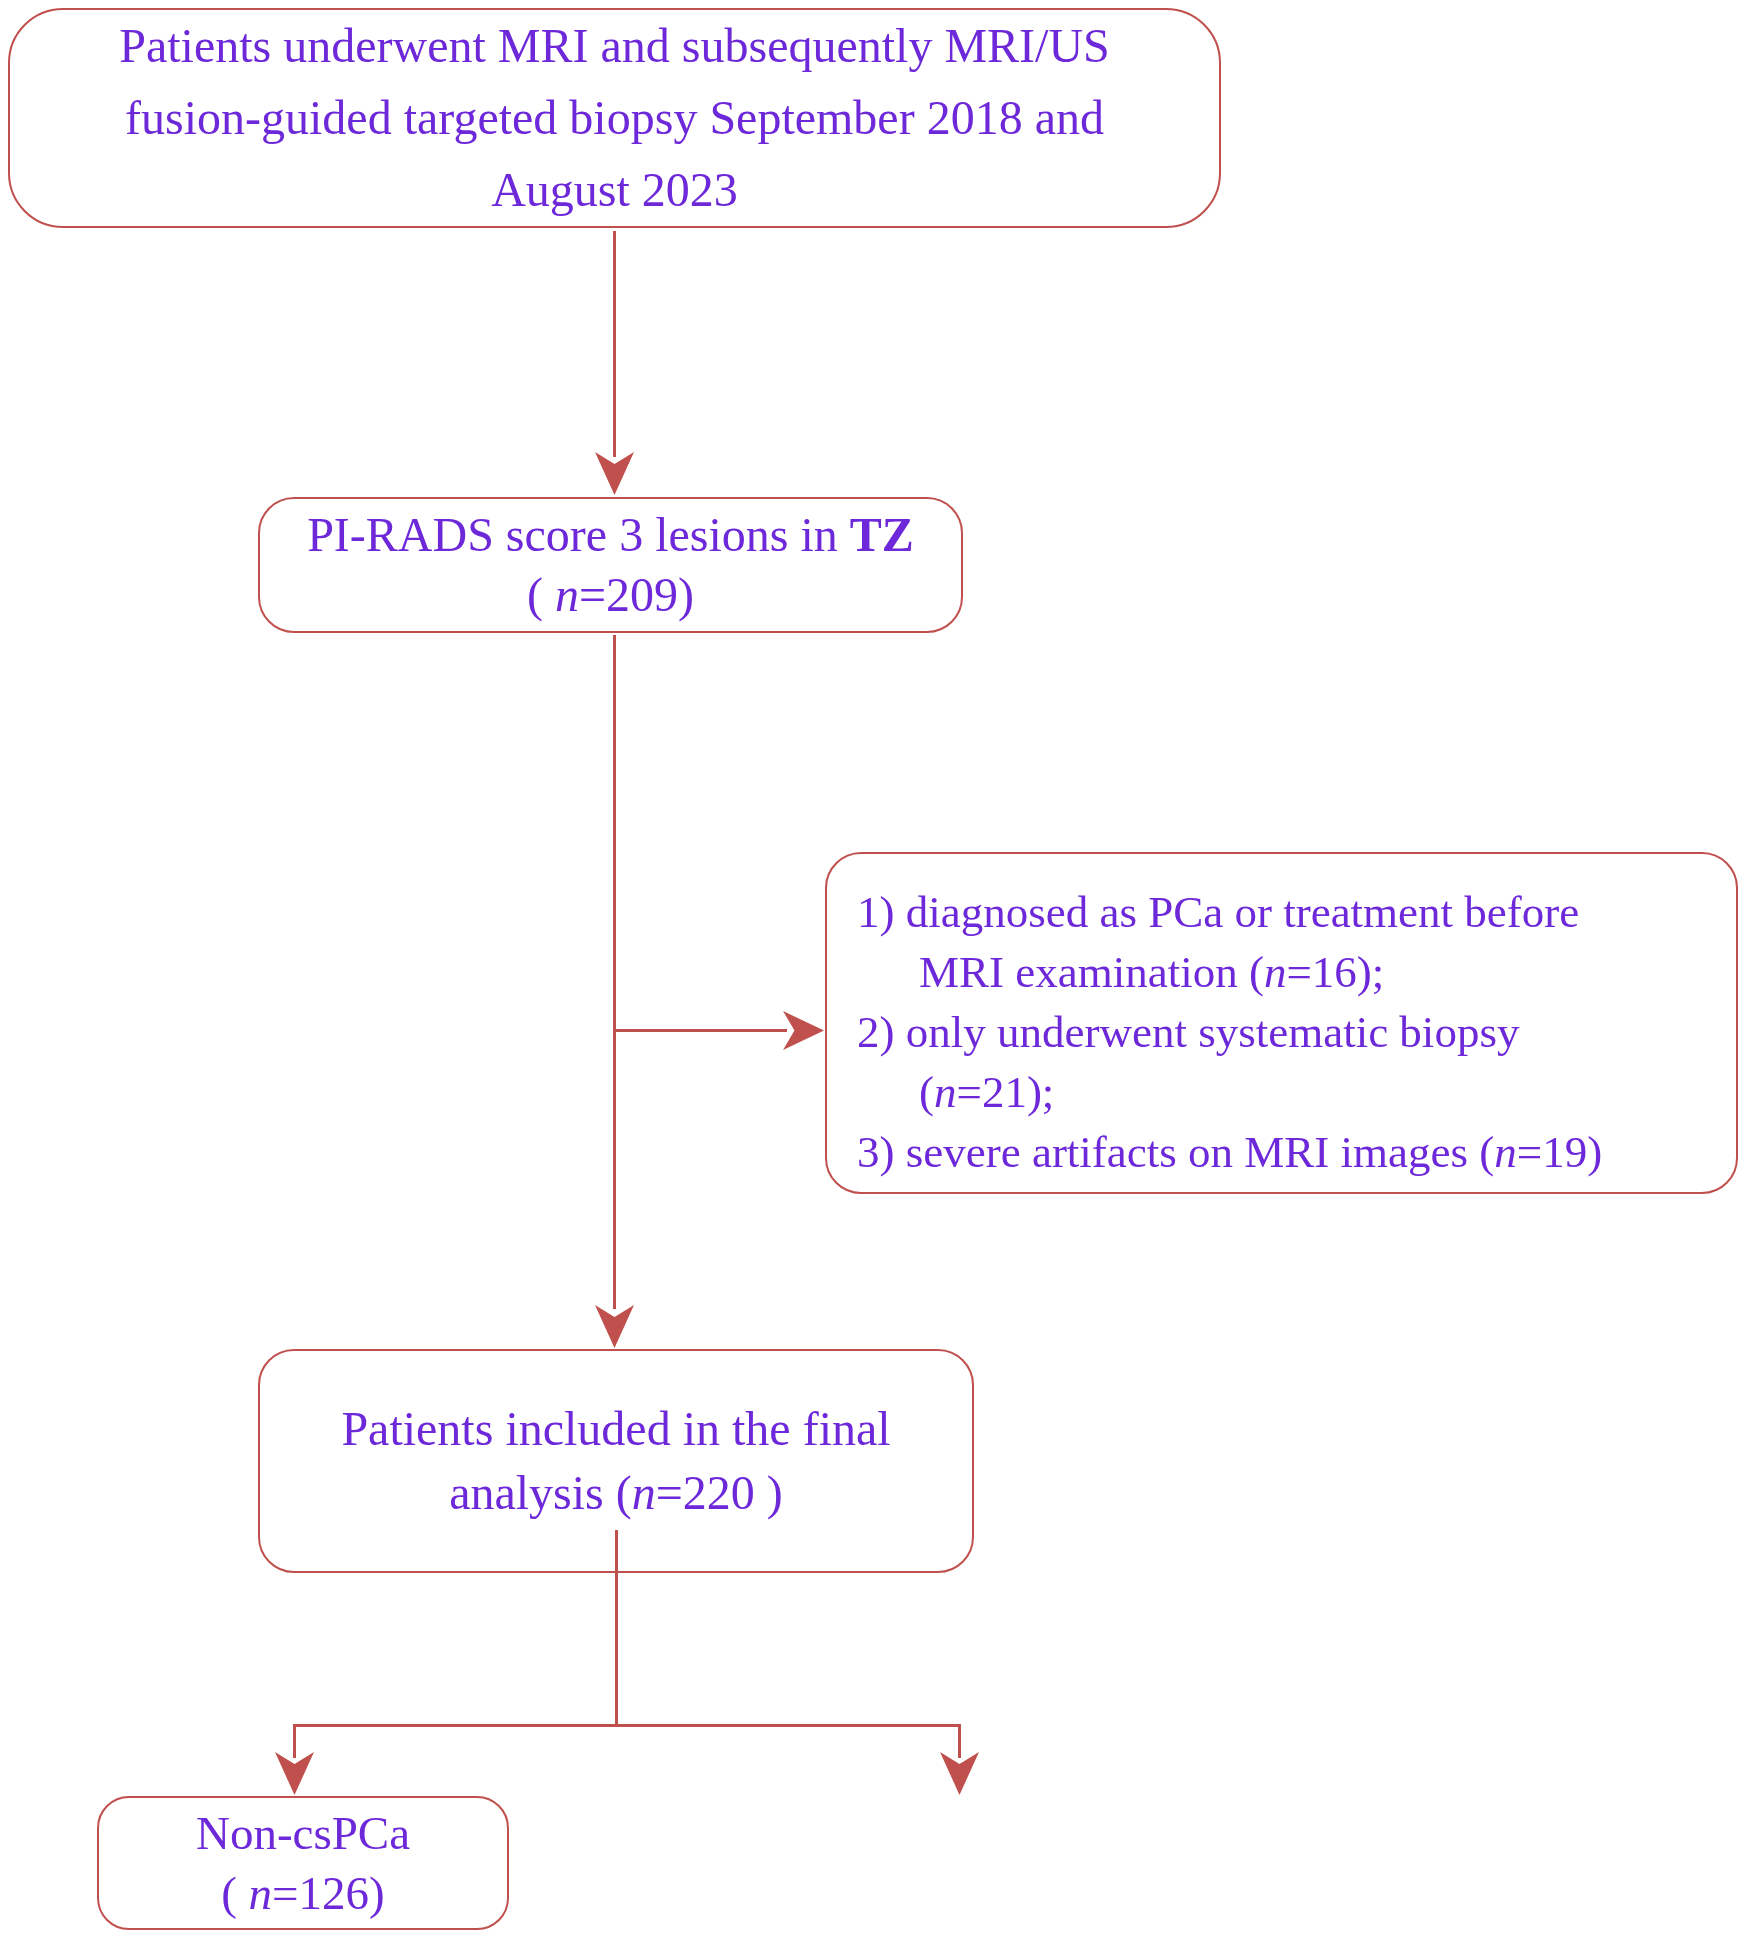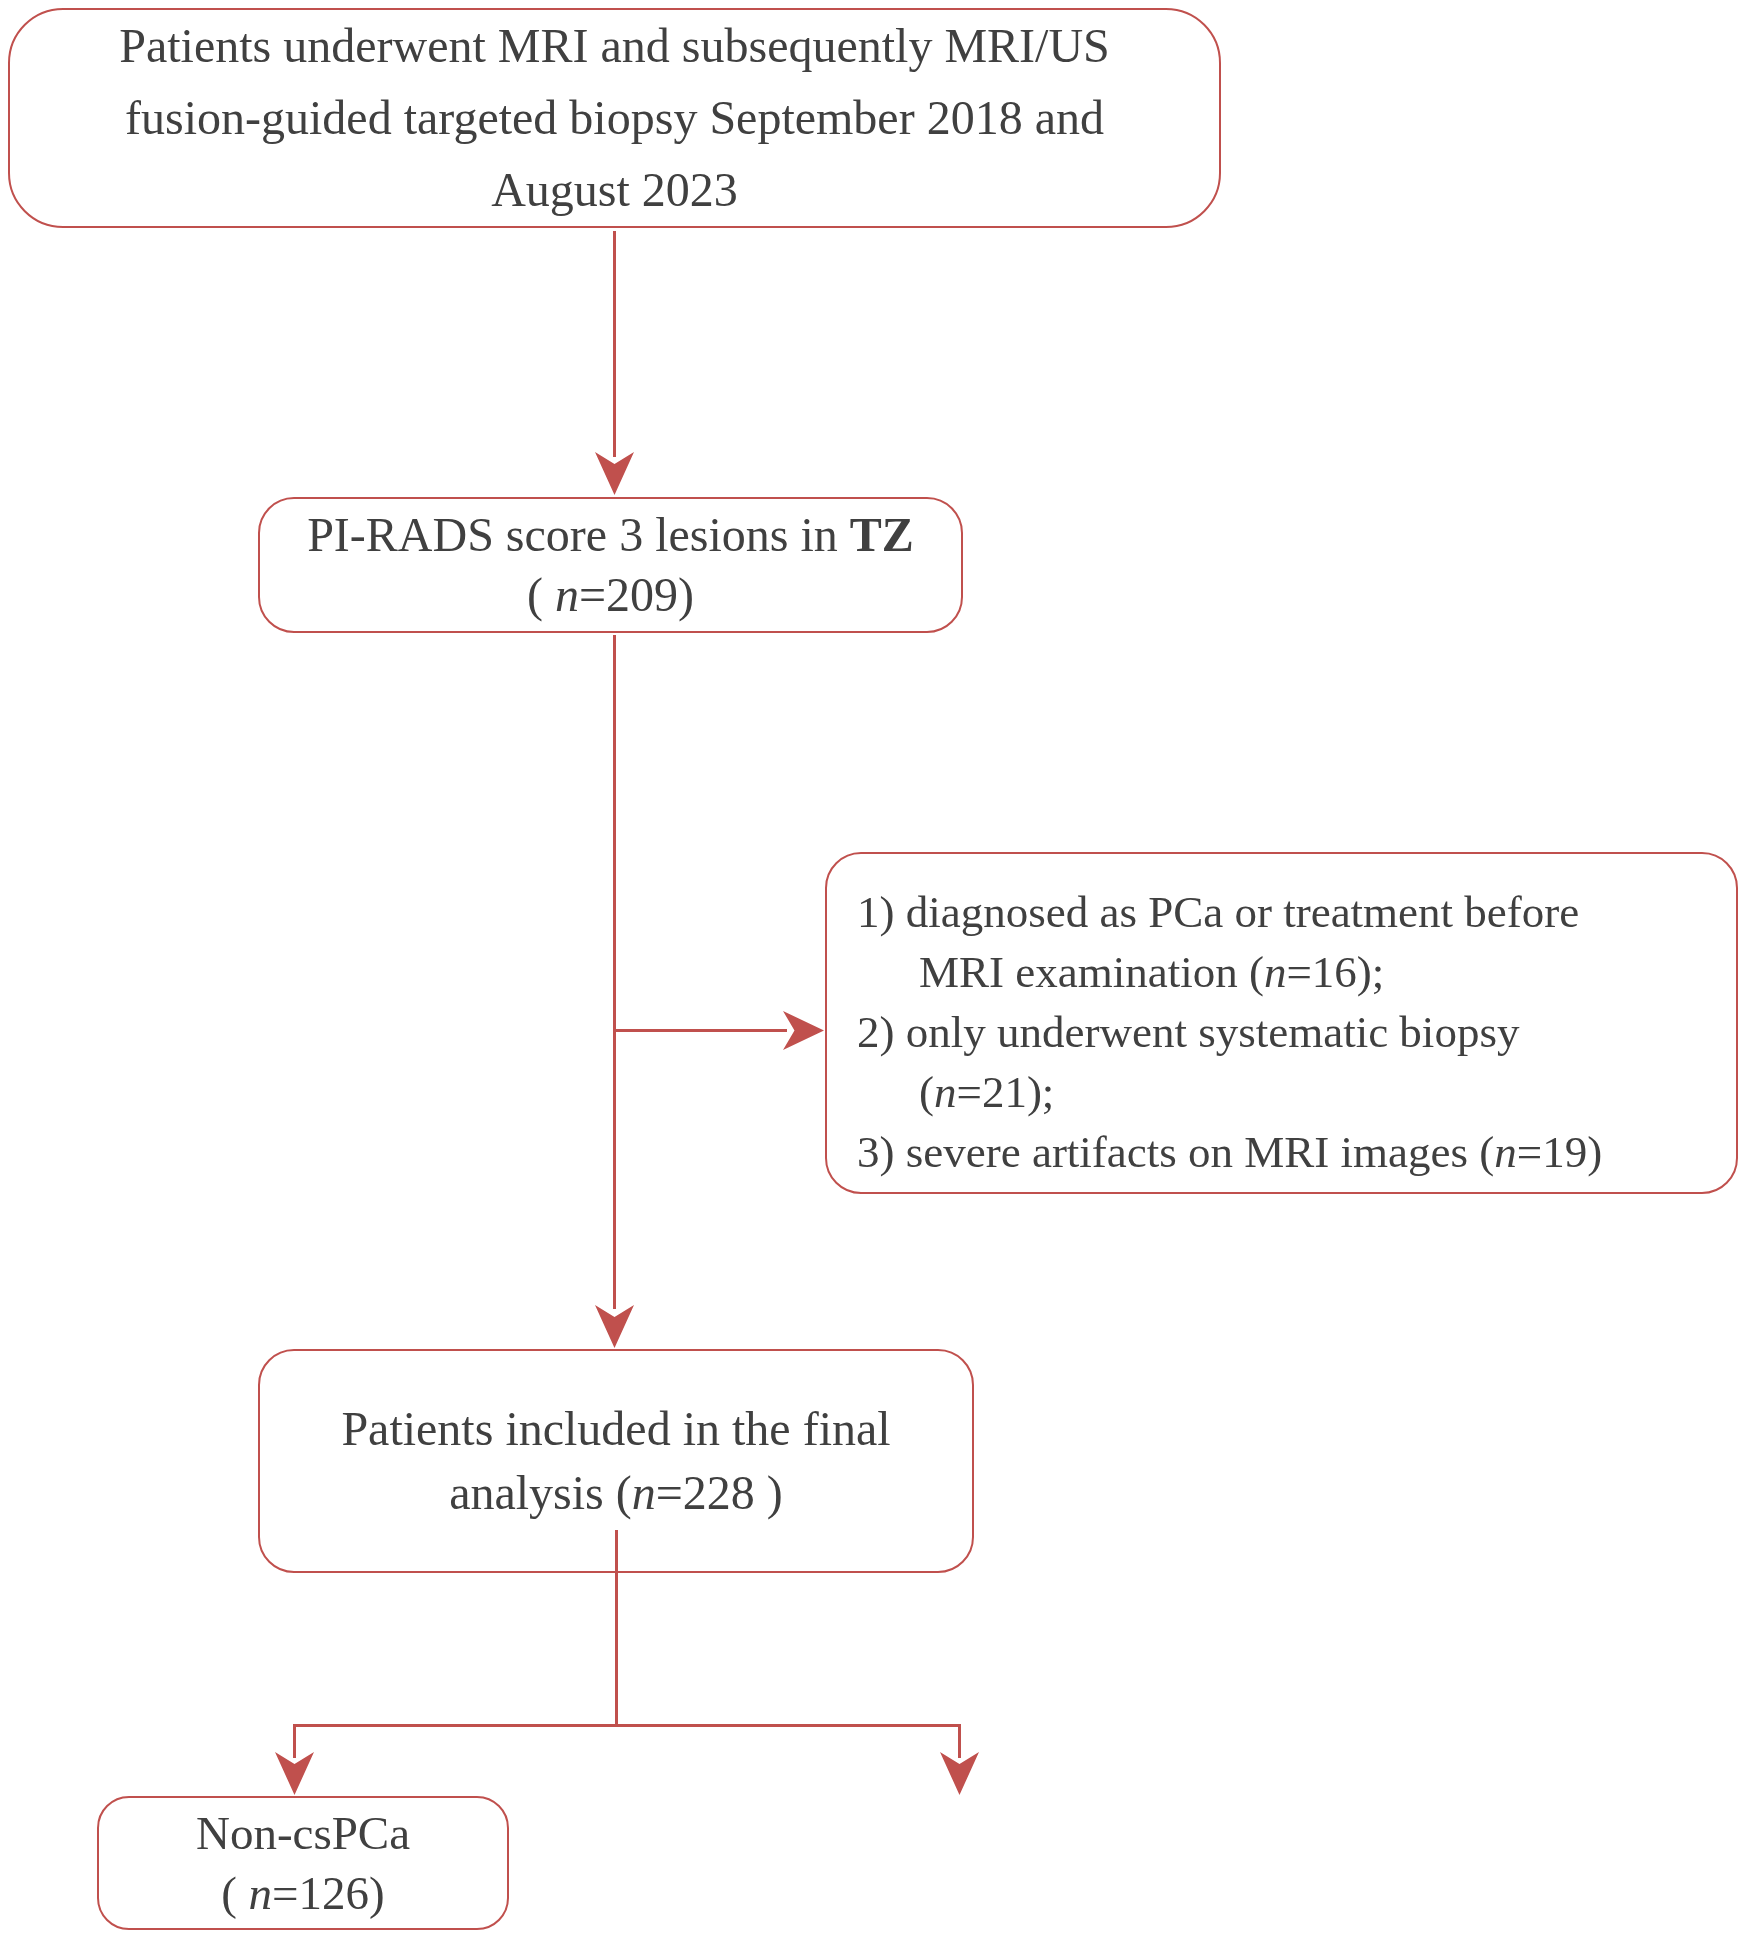--- a/index.html
+++ b/index.html
@@ -3,21 +3,21 @@
 <meta charset="utf-8">
 <style>
   :root { --accent: #C0504D; }
   html, body { margin: 0; padding: 0; background: #ffffff; }
   .canvas {
     position: relative;
     width: 1746px;
     height: 1936px;
     background: #ffffff;
     font-family: "Liberation Serif", "DejaVu Serif", serif;
-    color: #404040;
+    color: #6d28d9;
   }
   .node {
     position: absolute;
     box-sizing: border-box;
     border: 2.5px solid var(--accent);
     background: #ffffff;
     display: flex;
     flex-direction: column;
     justify-content: center;
     align-items: center;
@@ -105,21 +105,21 @@
   <div class="node box-exclusions">
     <div class="excl-item"><span>1) diagnosed as PCa or treatment before
 MRI examination (</span><i>n</i><span>=16);</span></div>
     <div class="excl-item"><span>2) only underwent systematic biopsy
 (</span><i>n</i><span>=21);</span></div>
     <div class="excl-item"><span>3) severe artifacts on MRI images (</span><i>n</i><span>=19)</span></div>
   </div>
 
   <div class="node box-final">
     <div>Patients included in the final</div>
-    <div><span>analysis (</span><i>n</i><span>=228 )</span></div>
+    <div><span>analysis (</span><i>n</i><span>=220 )</span></div>
   </div>
 
   <div class="line" style="left:615px; top:1530px; width:2.5px; height:196px;"></div>
   <div class="line" style="left:294px; top:1724px; width:667px; height:2.5px;"></div>
 
   <div class="line" style="left:293px; top:1724px; width:2.5px; height:34px;"></div>
   <div class="arrowhead down" style="left:275px; top:1752px; width:39px; height:43px;"></div>
 
   <div class="line" style="left:958px; top:1724px; width:2.5px; height:34px;"></div>
   <div class="arrowhead down" style="left:940px; top:1752px; width:39px; height:43px;"></div>

